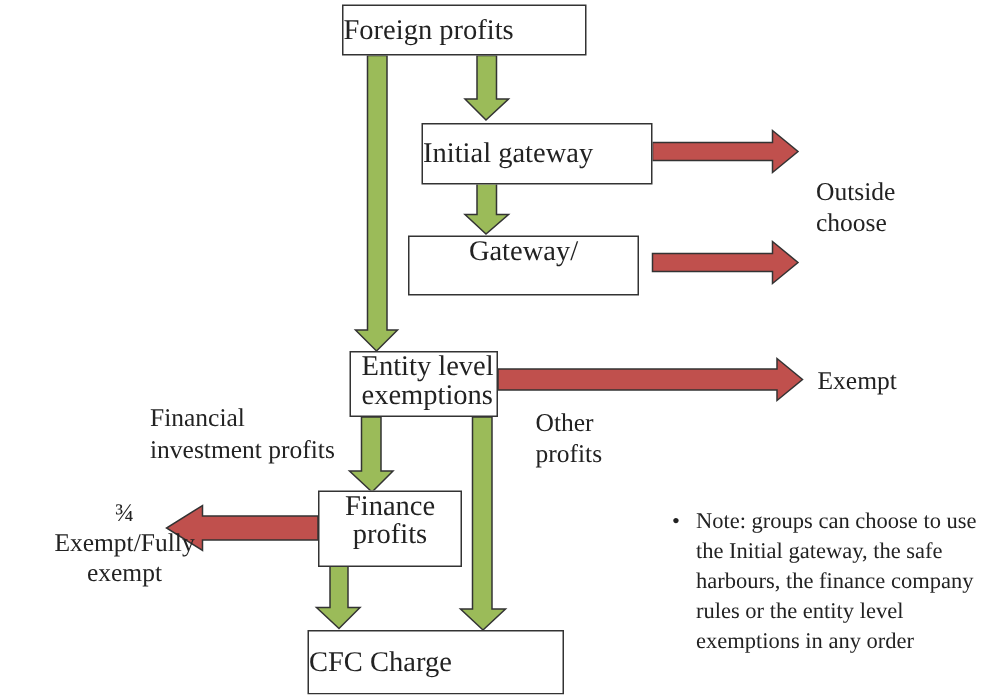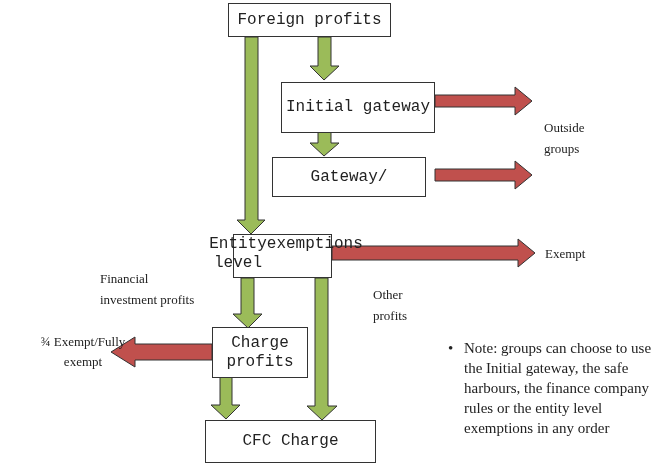--- a/index.html
+++ b/index.html
@@ -1,22 +1,22 @@
 <!DOCTYPE html>
 <html><head>
   <meta charset="utf-8">
   <style>
     html, body { margin: 0; padding: 0; background: #ffffff; }
     body { width: 661px; height: 463px; position: relative; overflow: hidden;
            font-family: "Liberation Serif", "DejaVu Serif", serif; color: #222; }
     svg.arrows { position: absolute; left: 0; top: 0; }
     .box { position: absolute; background: #fff; border: 1px solid #333; box-sizing: border-box;
-           display: flex; align-items: center; justify-content: center; text-align: center;
-           font-size: 16px; line-height: 19px; color: #222; font-family: Liberation Mono, monospace; }
-    .lbl { position: absolute; font-size: 13px; line-height: 21px; color: #222; }
+           display: flex; align-items: center; justify-content: flex-start; text-align: center;
+           font-size: 19px; line-height: 19px; color: #222; }
+    .lbl { position: absolute; font-size: 17px; line-height: 21px; color: #222; }
     .note { position: absolute; left: 448px; top: 338px; width: 210px; font-size: 15px; line-height: 20px; color: #222; }
     .note .bullet { position: absolute; left: 0; top: 0; }
     .note .text { position: absolute; left: 16px; top: 0; width: 200px; }
   </style>
 </head>
 <body>
 
 <svg class="arrows" width="661" height="463">
 
   <polygon class="g" points="245,37 258,37 258,220 265,220 251,234 237,220 245,220" fill="#9BBB59" stroke="#333333" stroke-width="1"></polygon>
@@ -29,52 +29,52 @@
   <polygon class="r" points="435,95 515,95 515,87 532,101 515,115 515,107 435,107" fill="#C0504D" stroke="#333333" stroke-width="1"></polygon>
   <polygon class="r" points="435,169 515,169 515,161 532,175 515,189 515,181 435,181" fill="#C0504D" stroke="#333333" stroke-width="1"></polygon>
   <polygon class="r" points="332,246 518,246 518,239 535,253 518,267 518,260 332,260" fill="#C0504D" stroke="#333333" stroke-width="1"></polygon>
   <polygon class="r" points="212,344 135,344 135,337 111,352 135,367 135,360 212,360" fill="#C0504D" stroke="#333333" stroke-width="1"></polygon>
 </svg>
 
 <div class="box" style="left:228px; top:3px; width:163px; height:34px;">
   <span>Foreign profits</span>
 </div>
 
-<div class="box" style="left:281px; top:82px; width:154px; height:51px;">
+<div class="box" style="left:281px; top:82px; width:154px; height:41px;">
   <span>Initial gateway</span>
 </div>
 
 <div class="box" style="left:272px; top:157px; width:154px; height:40px; flex-direction:column;">
   <span>Gateway/</span>
 </div>
 
-<div class="box" style="left:233px; top:234px; width:99px; height:44px; flex-direction:row; align-items:flex-start; padding-left:7px;">
+<div class="box" style="left:233px; top:234px; width:99px; height:44px; flex-direction:column; align-items:flex-start; padding-left:7px;">
   <span>Entity level</span>
   <span>exemptions</span>
 </div>
 
 <div class="box" style="left:212px; top:327px; width:96px; height:51px; flex-direction:column;">
-  <span>Charge</span>
+  <span>Finance</span>
   <span>profits</span>
 </div>
 
 <div class="box" style="left:205px; top:420px; width:171px; height:43px;">
   <span>CFC Charge</span>
 </div>
 
 <div class="lbl" style="left:544px; top:117px;">
   <div>Outside</div>
-  <div>groups</div>
+  <div>choose</div>
 </div>
 
 <div class="lbl" style="left:545px; top:243px;">
   <span>Exempt</span>
 </div>
 
-<div class="lbl" style="left:357px; top:284px;margin-left:16px;">
+<div class="lbl" style="left:357px; top:271px;">
   <div>Other</div>
   <div>profits</div>
 </div>
 
 <div class="lbl" style="left:100px; top:268px; width:130px; text-align:left;">
   <div>Financial</div>
   <div>investment profits</div>
 </div>
 
 <div class="lbl" style="left:0px; top:332px; width:106px; text-align:center; line-height:20px;padding-left:30px;">

